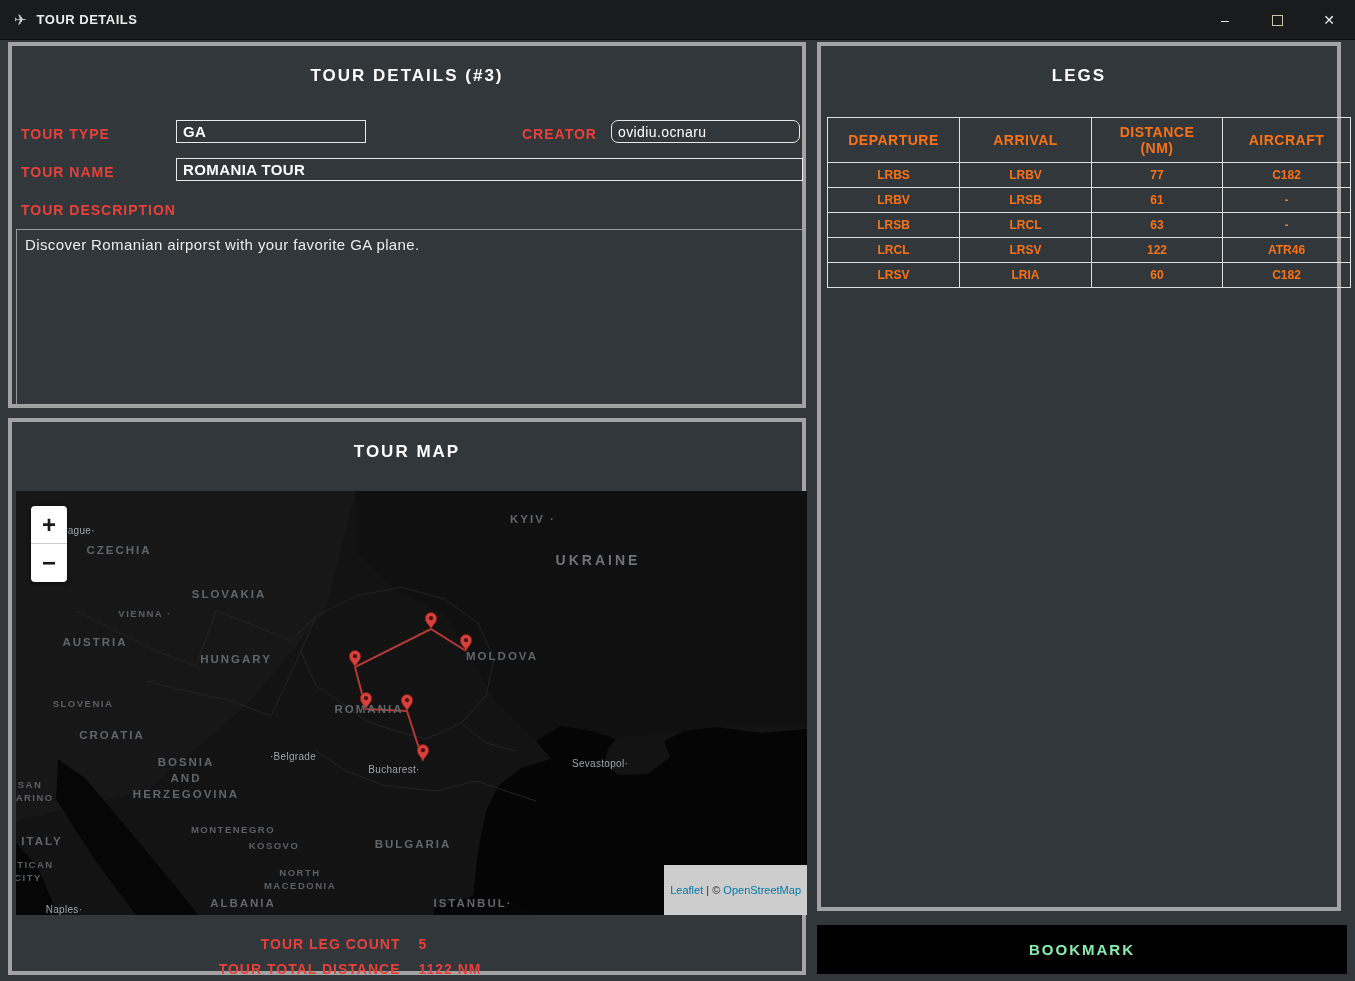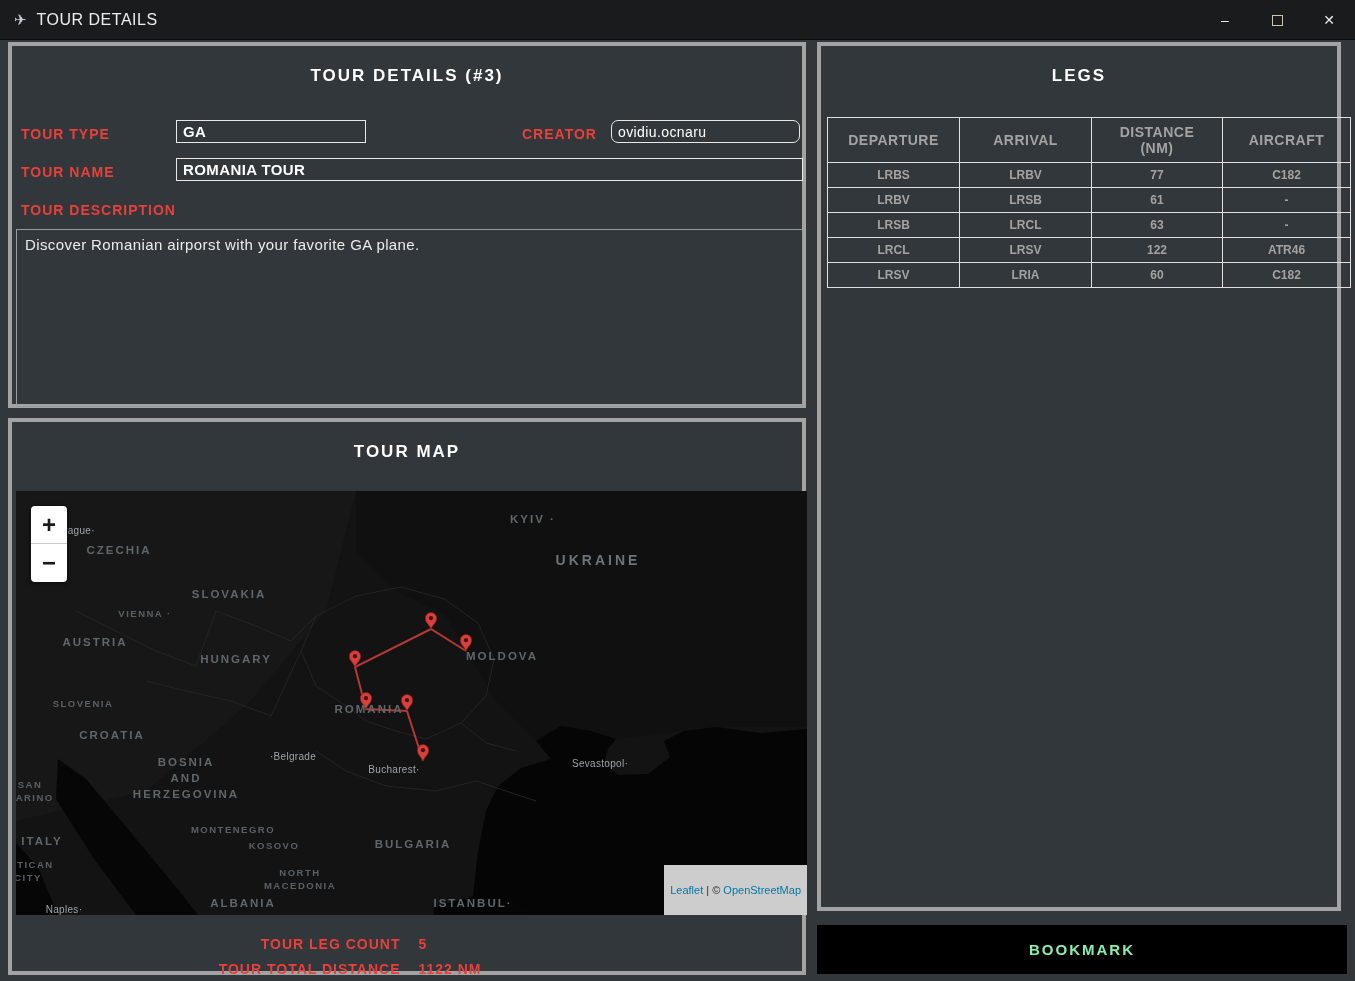--- a/index.html
+++ b/index.html
@@ -4,21 +4,21 @@
 <style>
   * { margin:0; padding:0; box-sizing:border-box; }
   html,body { width:1355px; height:981px; }
   body { font-family:"Liberation Sans", sans-serif; background:#24282a; }
   .window { position:relative; width:1355px; height:981px; background:#31373a; overflow:hidden; }
 
   
   .titlebar { position:absolute; left:0; top:0; width:100%; height:40px; background:#1a1b1c;
               border-bottom:1px solid #0c0c0c; display:flex; align-items:center; }
   .app-icon { margin:0 10px 0 14px; font-size:15px; color:#c9cdcf; }
-  .win-title { color:#ececec; font-size:16px; letter-spacing:.5px; }
+  .win-title { color:#ececec; font-size:13px; letter-spacing:.5px;font-weight:bold; }
   .win-controls { margin-left:auto; display:flex; height:100%; }
   .win-btn { width:52px; height:40px; display:flex; align-items:center; justify-content:center;
              background:transparent; border:none; color:#eaeaea; font-size:14px; cursor:default; }
   .max-box { width:11px; height:11px; border:1px solid #cdc3a8; display:inline-block; }
 
   
   .panel { position:absolute; background:transparent; border:4px solid #a3a3a3; }
   .details-panel { left:8px; top:42px; width:798px; height:366px; }
   .map-panel { left:8px; top:418px; width:798px; height:557px; }
   .legs-panel { left:817px; top:42px; width:524px; height:869px; }
@@ -59,21 +59,21 @@
   
   .stats { position:absolute; left:4px; top:505px; width:787px; }
   .stat-row { display:flex; height:25px; align-items:flex-end; color:var(--accent,#e8403a);
               font-weight:bold; font-size:14px; letter-spacing:1px; }
   .stat-label { flex:1; text-align:right; padding-right:12px; }
   .stat-value { flex:1; text-align:left; padding-left:6px; }
 
   
   .legs-table { position:absolute; left:6px; top:71px; width:523px; border-collapse:collapse;
                 table-layout:fixed; }
-  .legs-table th, .legs-table td { border:1px solid #e0e0e0; color:#a3a3a3; text-align:center;margin-left:43px; }
+  .legs-table th, .legs-table td { border:1px solid #e0e0e0; color:#f97316; text-align:center;margin-left:43px; }
   .legs-table th { height:45px; font-size:14px; font-weight:bold; white-space:pre-line;
                    letter-spacing:.5px; }
   .legs-table td { height:25px; font-size:12px; font-weight:bold; }
 
   
   .bookmark-btn { position:absolute; left:817px; top:925px; width:530px; height:49px; background:#000000;
                   color:#86efac; border:none; font-size:15px; font-weight:bold; letter-spacing:2px;
                   font-family:inherit; cursor:pointer; }
 </style>
 </head>

